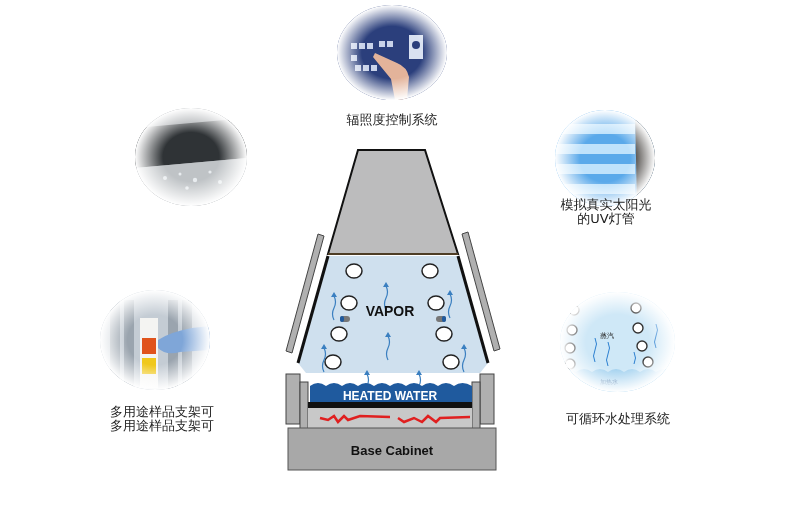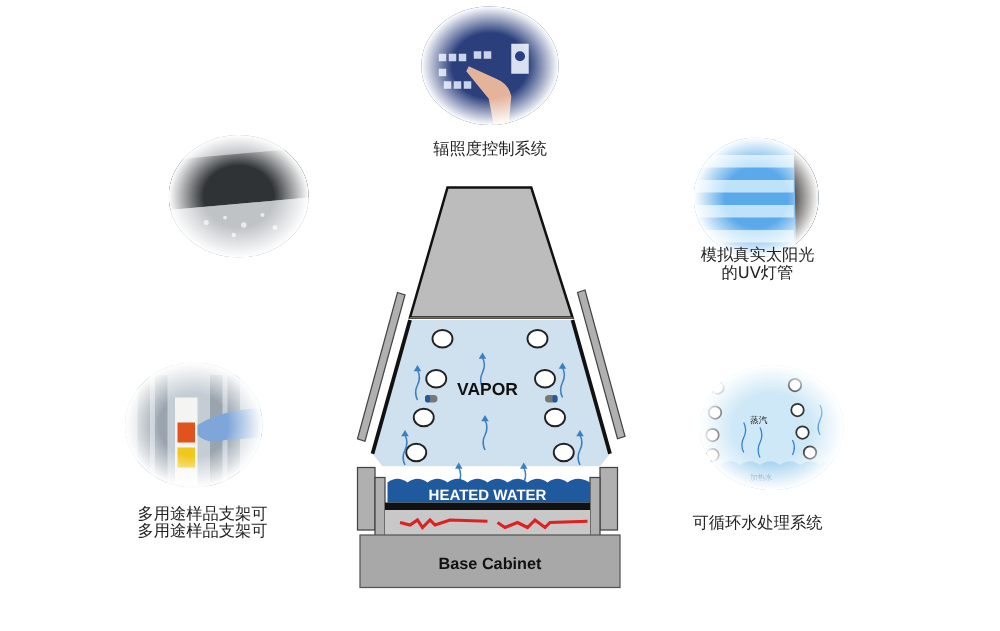--- a/index.html
+++ b/index.html
@@ -155,21 +155,21 @@
         <path d="M35 46 q3 6 0 12 q-3 6 0 12"></path>
           <path d="M48 50 q3 6 0 12 q-3 6 0 12"></path>
         <path d="M74 60 q3 6 0 12"></path>
           <path d="M96 32 q3 6 0 12 q-3 6 0 12"></path>
       </g>
       <text x="40" y="46" font-size="7" fill="#222">蒸汽</text>
       <text x="40" y="92" font-size="6" fill="#2b5f96">加热水</text>
       <rect width="115" height="100" fill="url(#fadeE)"></rect>
     </svg>
   </div>
-  <div class="caption" style="left:506px;top:412px;">
+  <div class="caption" style="left:518px;top:412px;">
     <span>可循环水处理系统</span>
   </div>
 </div>
 
 <div id="diagram">
   <svg viewBox="0 0 240 340" width="240" height="340">
 
     <path d="M88 12 L155 12 L188 116 L58 116 Z" fill="#bcbcbd" stroke="#111" stroke-width="2"></path>
     <line x1="58" y1="116" x2="188" y2="116" stroke="#8a6a3a" stroke-width="1"></line>
 

